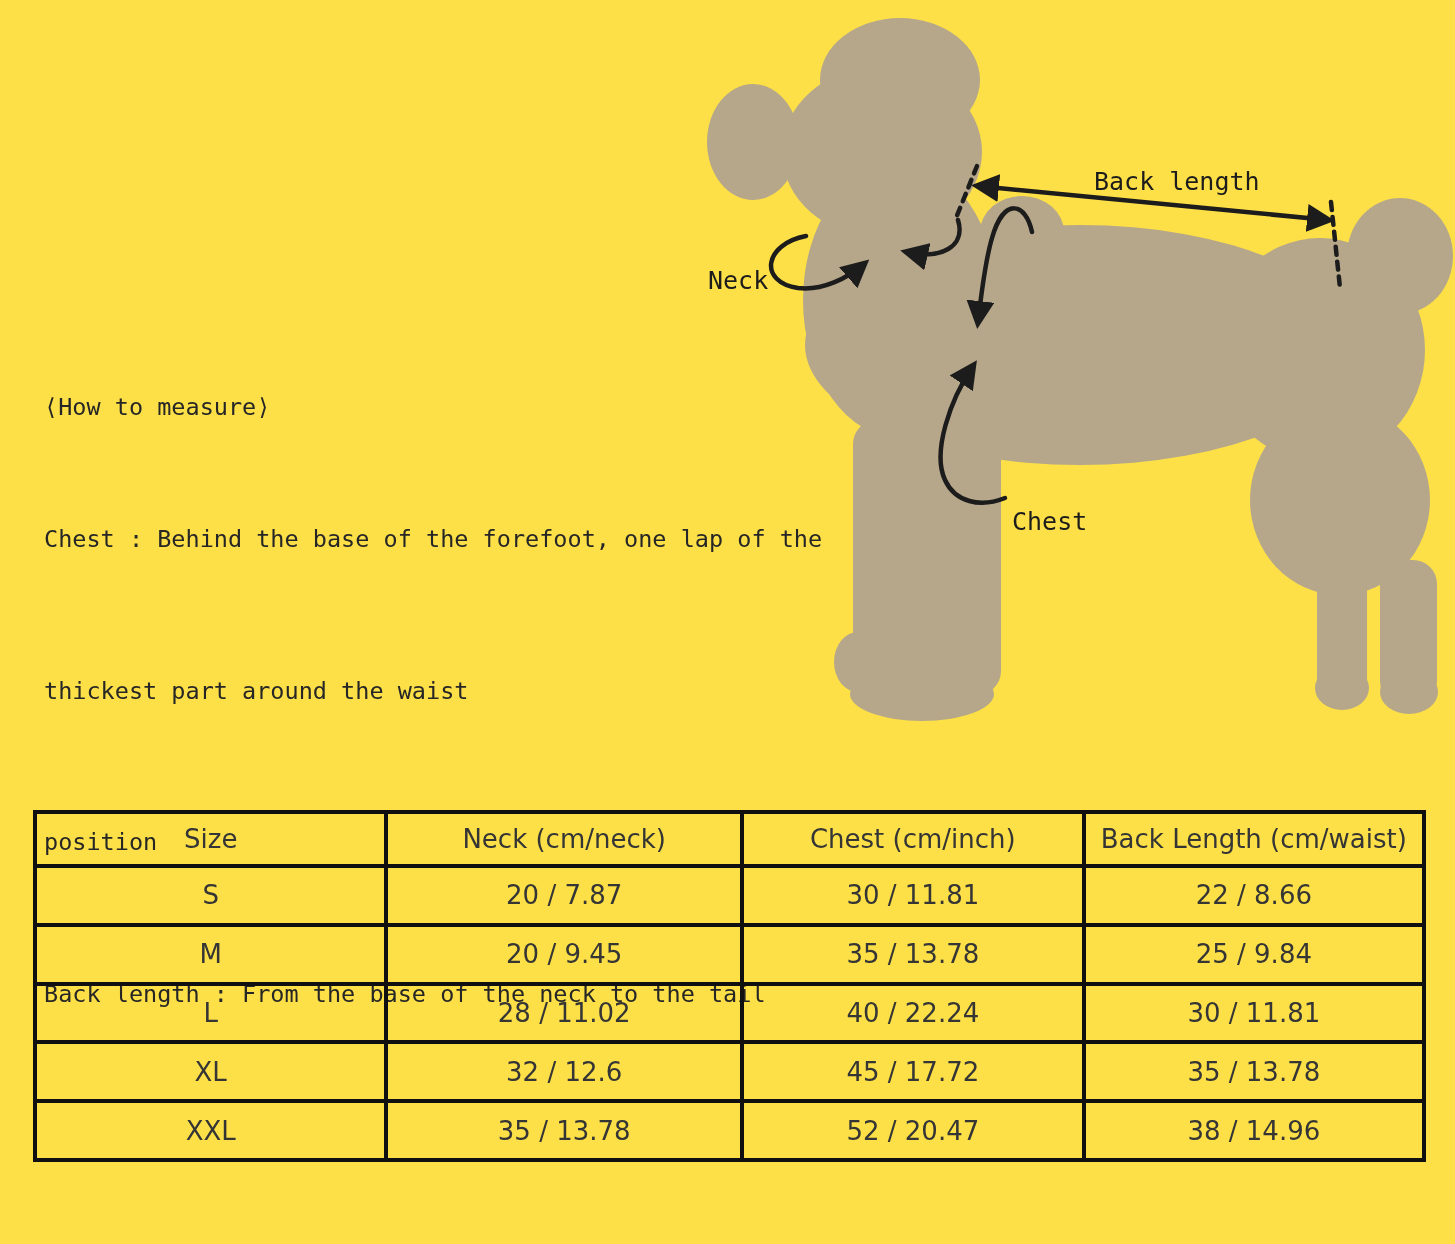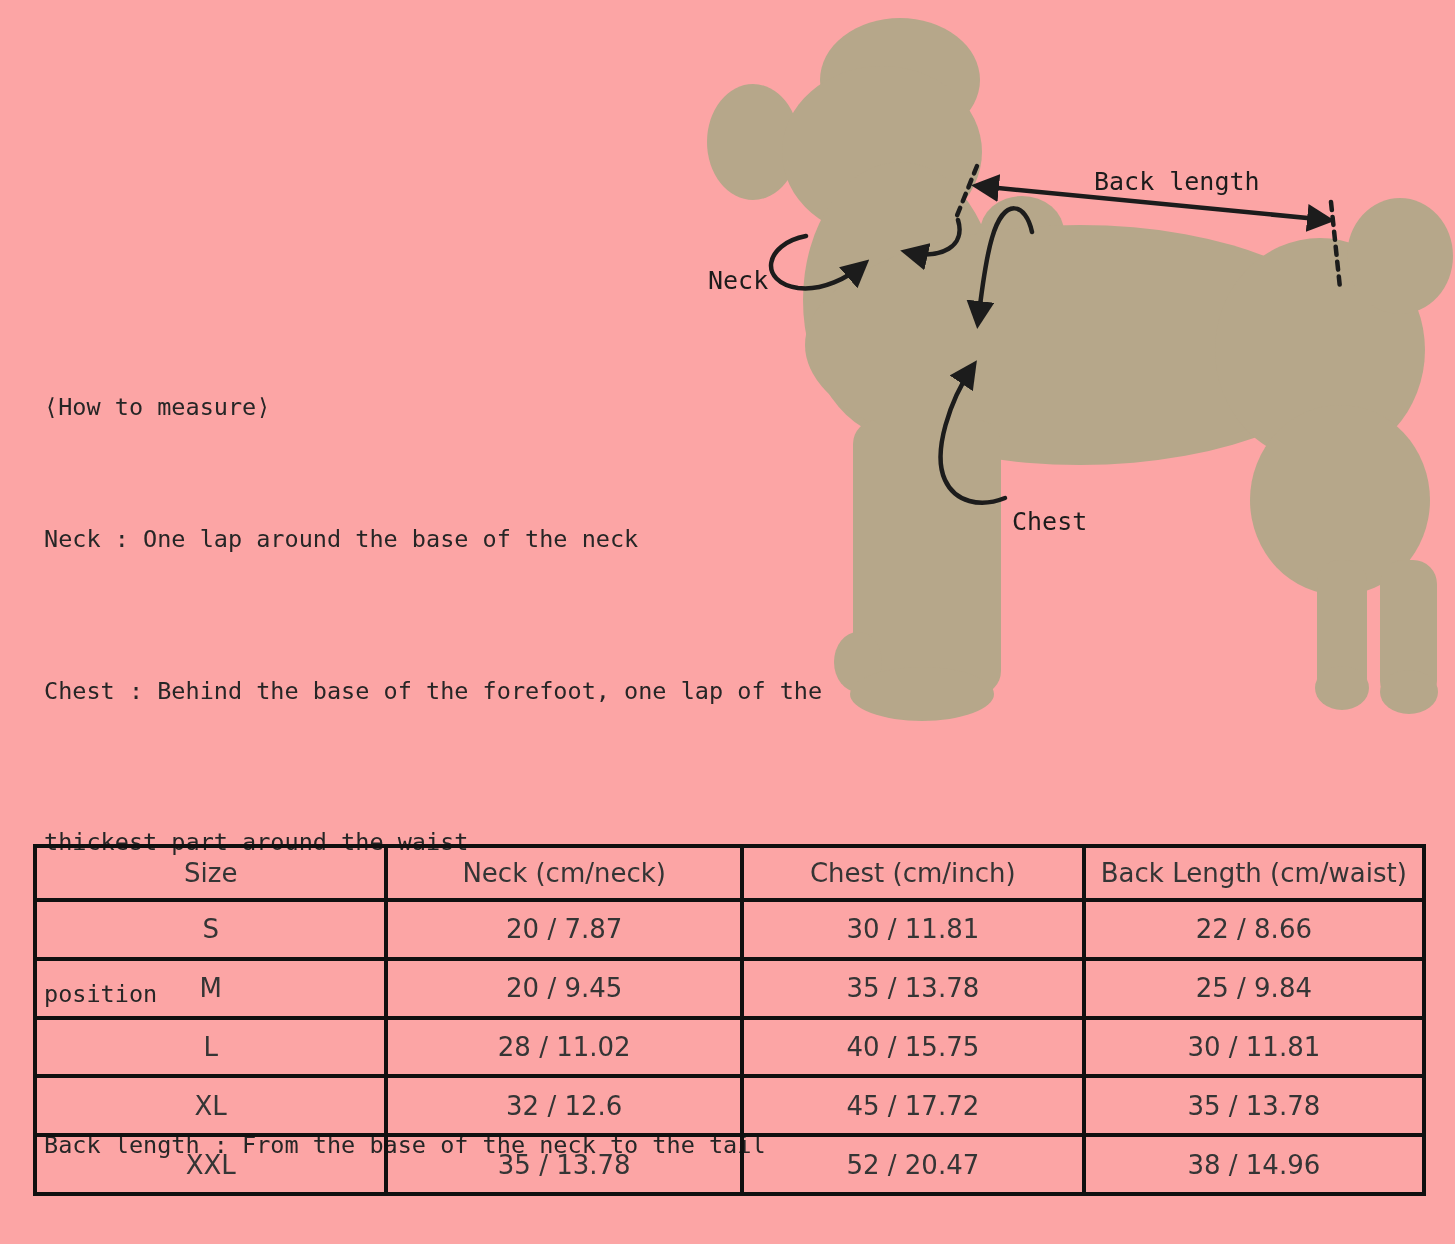--- a/index.html
+++ b/index.html
@@ -1,39 +1,39 @@
 <!DOCTYPE html>
 <html><head>
 <meta charset="utf-8">
 <style>
   html,body{margin:0;padding:0;background:#ffffff;}
   .canvas{
     position:relative;
     width:1455px;height:1244px;
-    background:#fca5a5;
+    background:#fde047;
     font-family:"DejaVu Sans","Liberation Sans",sans-serif;
     overflow:hidden;
   }
   .diagram-svg{position:absolute;left:0;top:0;}
   .guide{
     position:absolute;left:44px;top:336px;
     font-family:"DejaVu Sans Mono","Liberation Mono",monospace;
     color:#262626;
     font-size:23.5px;
     white-space:pre;
   }
   .guide-title{line-height:30px;}
   .guide-lines{position:absolute;left:0;top:77px;line-height:50.5px;}
   .svg-label{
     font-family:"DejaVu Sans Mono","Liberation Mono",monospace;
     font-size:25px;
     fill:#1c1c1c;
   }
   .size-table{
-    position:absolute;left:33px;top:844px;
+    position:absolute;left:33px;top:810px;
     width:1393px;height:352px;
     border-collapse:collapse;
     table-layout:fixed;
     font-size:26px;color:#353535;
   }
   .size-table th,.size-table td{
     border:4px solid #101010;
     text-align:center;vertical-align:middle;
     font-weight:normal;
     padding:0;
@@ -91,21 +91,20 @@
     </g>
 
     <text class="svg-label" x="1094" y="190">Back length</text>
     <text class="svg-label" x="708" y="289">Neck</text>
     <text class="svg-label" x="1012" y="530">Chest</text>
   </svg>
 
   <div class="guide">
     <div class="guide-title">⟨How to measure⟩</div>
     <div class="guide-lines">
-      <div>Neck : One lap around the base of the neck</div>
       <div>Chest : Behind the base of the forefoot, one lap of the</div>
       <div>thickest part around the waist</div>
       <div>position</div>
       <div>Back length : From the base of the neck to the tail</div>
     </div>
   </div>
 
   <table class="size-table">
     <colgroup>
         <col class="c1">
@@ -130,21 +129,21 @@
       </tr>
       <tr>
         <td>M</td>
         <td>20 / 9.45</td>
         <td>35 / 13.78</td>
         <td>25 / 9.84</td>
       </tr>
       <tr>
         <td>L</td>
         <td>28 / 11.02</td>
-        <td>40 / 15.75</td>
+        <td>40 / 22.24</td>
         <td>30 / 11.81</td>
       </tr>
       <tr>
         <td>XL</td>
         <td>32 / 12.6</td>
         <td>45 / 17.72</td>
         <td>35 / 13.78</td>
       </tr>
       <tr>
         <td>XXL</td>

